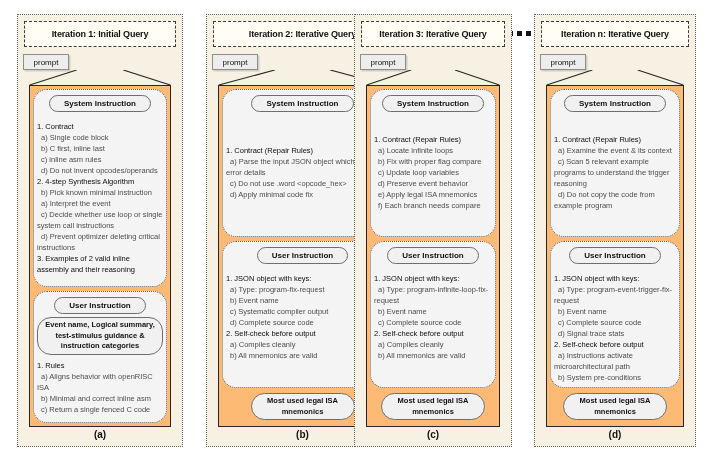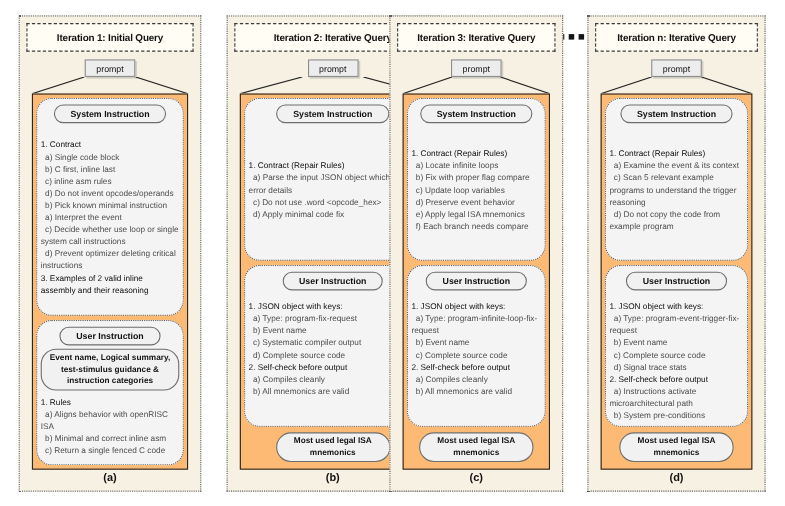--- a/index.html
+++ b/index.html
@@ -17,21 +17,21 @@
   .p-b{left:206px;width:193px;}
   .p-c{left:354px;width:158px;}
   .p-d{left:534px;width:162px;}
 
   .title{
     border:1px dashed #3a3a3a;border-radius:0;background:#fffdf4;
     height:24px;flex:0 0 24px;display:flex;align-items:center;justify-content:center;
     font-size:9px;font-weight:bold;letter-spacing:-0.15px;color:#101010;margin:1px 1px 0;
     white-space:nowrap;
   }
-  .prompt-row{display:flex;justify-content:center;margin-top:7px;flex:0 0 16px;}
+  .prompt-row{display:flex;margin-top:7px;flex:0 0 16px;}
   .prompt{
     width:46px;height:16px;box-sizing:border-box;background:#ededed;border:1px solid #8d8d8d;
     box-shadow:1.5px 1.5px 0 rgba(0,0,0,0.15);
     display:flex;align-items:center;justify-content:center;font-size:8px;color:#111;
   }
   .connector{display:block;margin:0 6px;height:15px;flex:0 0 15px;width:calc(100% - 12px);}
   .inner{
     flex:1;margin:0 6px;background:#fdba74;border:1.3px solid #262626;
     display:flex;flex-direction:column;padding:3px;gap:4px;box-sizing:border-box;min-height:0;
   }
@@ -89,20 +89,21 @@
     </svg>
     <div class="inner">
       <div class="region sys">
         <div class="pill">System Instruction</div>
         <div class="items">
             <div class="it hd">1. Contract</div>
             <div class="it">a) Single code block</div>
             <div class="it">b) C first, inline last</div>
             <div class="it">c) inline asm rules</div>
             <div class="it">d) Do not invent opcodes/operands</div>
+            <div class="it hd">2. 4-step Synthesis Algorithm</div>
             <div class="it">b) Pick known minimal instruction</div>
             <div class="it">a) Interpret the event</div>
             <div class="it">c) Decide whether use loop or single system call instructions</div>
             <div class="it">d) Prevent optimizer deleting critical instructions</div>
             <div class="it hd">3. Examples of 2 valid inline assembly and their reasoning</div>
           </div>
       </div>
       <div class="region usr">
         <div class="pill">User Instruction</div>
         <div class="banner">Event name, Logical summary, test-stimulus guidance &amp; instruction categories</div>

